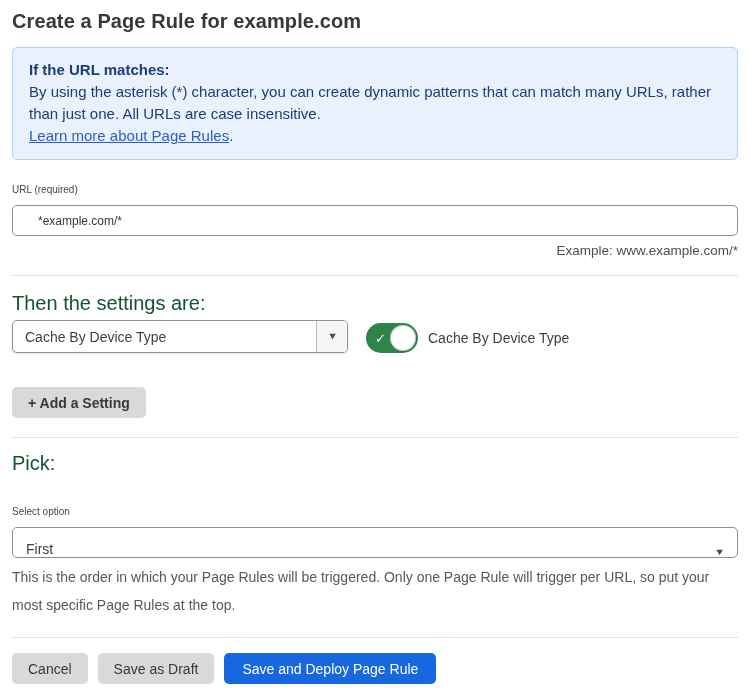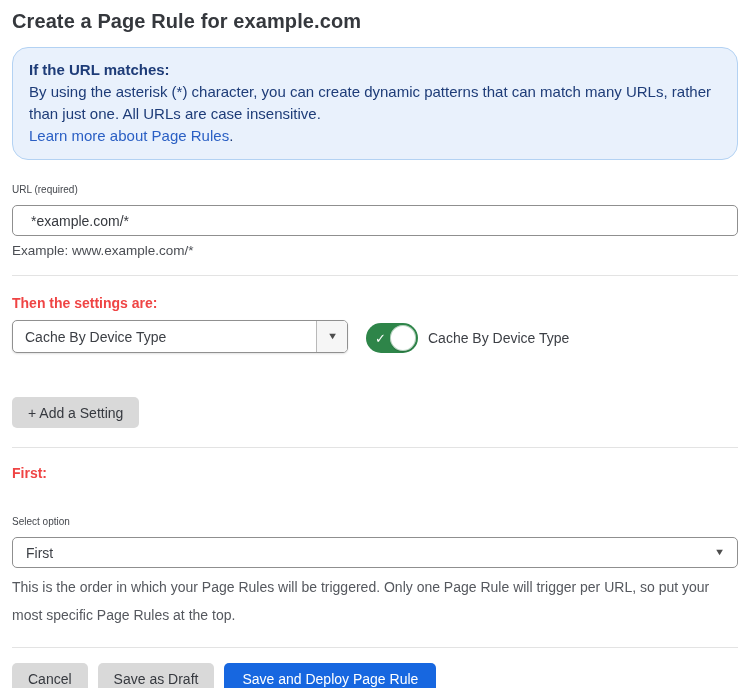--- a/index.html
+++ b/index.html
@@ -19,71 +19,73 @@
     color: #35383d;
     line-height: 26px;
     letter-spacing: 0.1px;
   }
 
   
   .callout {
     margin-top: 13px;
     background: #e9f1fc;
     border: 1px solid #b3d2f3;
-    border-radius: 16px;
+    border-radius: 5px;
     padding: 11px 16px 12px 16px;
     color: #1e3c78;
     font-size: 15px;
     line-height: 22px;
   }
   .callout .callout-heading { font-weight: 700; }
   .callout a.callout-link {
     color: #2a5fc4;
+    text-decoration: underline;
     cursor: pointer;
   }
 
   .field-label {
     font-size: 10px;
     color: #44474d;
     line-height: 17px;
   }
   .mt-url-label { margin-top: 21px; }
 
   input.text-input {
     margin-top: 7px;
     width: 100%;
     height: 31px;
     border: 1px solid #8f8f8f;
     border-radius: 5px;
-    padding: 0 18px;
+    padding: 0 25px;
     font-family: "Liberation Sans", "DejaVu Sans", sans-serif;
-    font-size: 14px;
+    font-size: 12px;
     color: #36393f;
     background: #fff;
     outline: none;
   }
   .hint-text {
     margin-top: 7px;
     font-size: 13.5px;
     color: #4b4e54;
+    text-align: right;
   }
 
   hr.divider {
     border: none;
     border-top: 1px solid #e3e3e3;
     height: 0;
   }
   .hr1 { margin-top: 17px; }
   .hr2 { margin-top: 19px; }
   .hr3 { margin-top: 18px; }
 
   .section-heading {
-    font-size: 14px;
-    font-weight: 700;
-    color: #ef4444;
+    font-size: 20px;
+    font-weight: 400;
+    color: #14532d;
     line-height: 19px;
   }
   .mt-settings-heading { margin-top: 18px; }
   .mt-picker-label { margin-top: 23px; }
 
   .setting-row {
     margin-top: 7px;
     display: flex;
     align-items: flex-end;
   }
@@ -163,29 +165,29 @@
     border: none;
   }
   .btn-gray {
     background: #d9d9d9;
     color: #36393f;
     font-size: 14px;
     height: 31px;
     padding: 0 16px;
     border-radius: 5px;
   }
-  .add-setting-btn { margin-top: 44px; display: inline-block; }
+  .add-setting-btn { margin-top: 34px; display: inline-block; font-weight: bold; }
 
   .mt-order-heading { margin-top: 16px; }
   .mt-select-label { margin-top: 30px; }
 
   .select-wide {
     margin-top: 7px;
     display: flex;
-    align-items: center;
+    align-items: flex-end;
     width: 100%;
     height: 31px;
     background: #ffffff;
     border: 1px solid #8f8f8f;
     border-radius: 5px;
     padding: 0 13px;
     cursor: pointer;
   }
   .select-wide .select-value {
     flex: 1;
@@ -251,21 +253,21 @@
         <span class="toggle-knob"></span>
       </div>
       <span class="toggle-label">Cache By Device Type</span>
     </div>
   </div>
 
   <button class="btn-gray add-setting-btn">+ Add a Setting</button>
 
   <hr class="divider hr2">
 
-  <div class="section-heading mt-order-heading">First:</div>
+  <div class="section-heading mt-order-heading">Pick:</div>
 
   <div class="field-label mt-select-label">Select option</div>
 
   <div class="select-wide">
     <span class="select-value">First</span>
     <span class="arrow-glyph">▼</span>
   </div>
 
   <div class="help-text">This is the order in which your Page Rules will be triggered. Only one Page Rule will trigger per URL, so put your most specific Page Rules at the top.</div>
 

